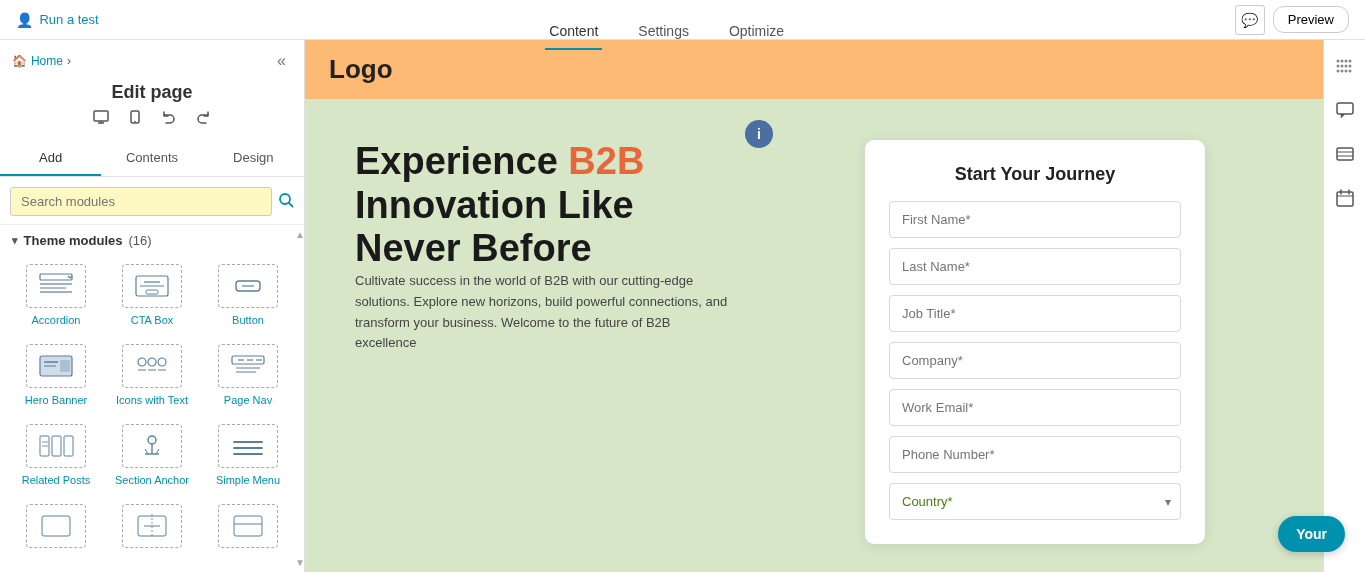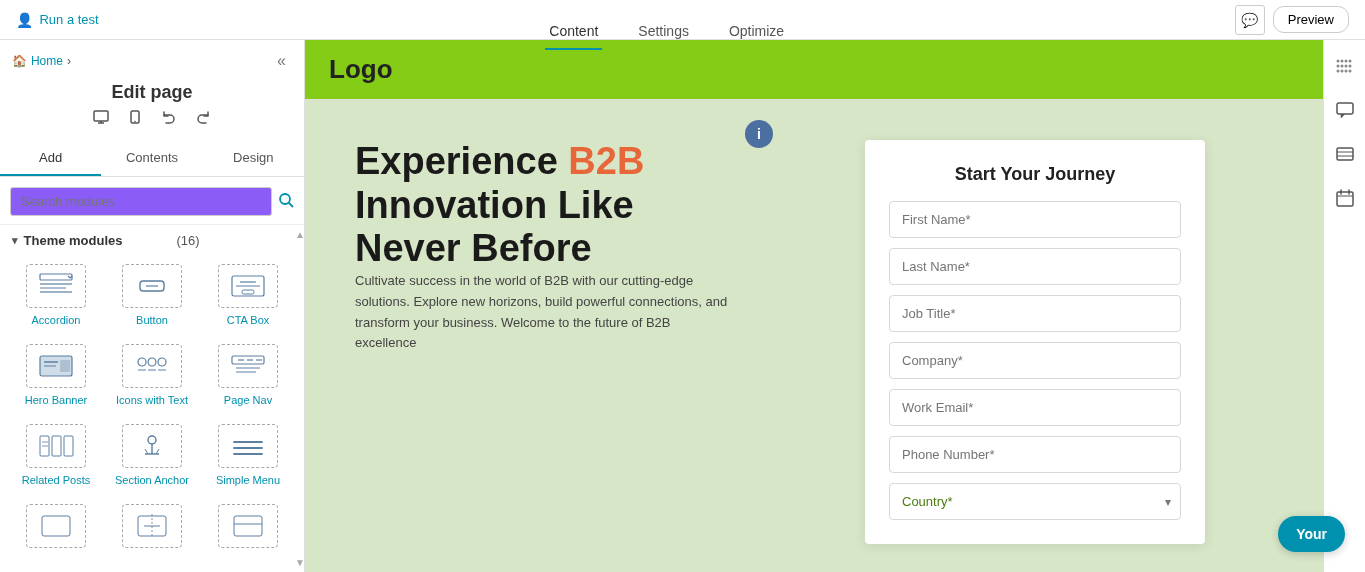--- a/index.html
+++ b/index.html
@@ -35,61 +35,61 @@
     .edit-page-row { display: flex; align-items: center; justify-content: space-between; padding: 4px 12px 10px; flex-direction: column; }
     .edit-page-title { font-size: 18px; font-weight: 600; color: #333; }
     .edit-page-actions { display: flex; gap: 6px; align-items: center; }
     .icon-btn { border: none; background: none; cursor: pointer; color: #555; font-size: 15px; width: 28px; height: 28px; display: flex; align-items: center; justify-content: center; border-radius: 3px; }
 
     .panel-tabs { display: flex; border-bottom: 1px solid #e0e0e0; }
     .panel-tab { flex: 1; text-align: center; padding: 9px 0; font-size: 13px; color: #555; cursor: pointer; border-bottom: 2px solid transparent; }
     .panel-tab.active { color: #333; border-bottom: 2px solid #0091ae; font-weight: 500; }
 
     .search-row { display: flex; align-items: center; padding: 10px 10px 8px; gap: 6px; border-bottom: 1px solid #eee; }
-    .search-input { flex: 1; border: 1px solid #ccc; border-radius: 3px; padding: 6px 10px; font-size: 13px; outline: none; background: #8b5cf6; }
+    .search-input { flex: 1; border: 1px solid #ccc; border-radius: 3px; padding: 6px 10px; font-size: 13px; outline: none; background: #fef9c3; }
     .search-btn { background: none; border: none; cursor: pointer; color: #0091ae; font-size: 16px; }
 
     .modules-list { overflow-y: auto; flex: 1; }
     .section-header { display: flex; align-items: center; gap: 6px; padding: 8px 12px 6px; font-size: 13px; font-weight: 600; color: #333; cursor: pointer; }
     .chevron-icon { font-size: 11px; color: #555; }
-    .section-badge { color: #555; font-weight: 400; margin-left: 48px; }
+    .section-badge { color: #555; font-weight: 400; }
 
     .modules-grid { display: grid; grid-template-columns: repeat(3, 1fr); gap: 0; padding: 0 8px 8px; }
     .module-item {
       display: flex; flex-direction: column; align-items: center; justify-content: center;
       padding: 10px 4px 8px; cursor: pointer; border-radius: 4px; text-align: center;
     }
     .module-icon-wrap {
       width: 60px; height: 44px; border: 1px dashed #aaa; border-radius: 4px;
       display: flex; align-items: center; justify-content: center; margin-bottom: 6px;
       background: #fff; color: #5a7fa0; font-size: 18px;
     }
     .module-label { font-size: 11px; color: #0091ae; }
 
     
     .canvas-area { flex: 1; overflow: hidden; position: relative; background: #f0f0f0; }
 
     
-    .logo-bar { background: #84cc16; padding: 14px 24px; border-bottom: 1px solid #e0e0e0; }
+    .logo-bar { background: #fdba74; padding: 14px 24px; border-bottom: 1px solid #e0e0e0; }
     .logo-text { font-size: 26px; font-weight: 700; color: #222; }
 
     
     .hero-section { background: #d8e6c8; padding: 40px 30px 40px 50px; display: flex; gap: 30px; min-height: 420px; position: relative; }
     .hero-left { flex: 1; max-width: 480px; }
     .hero-heading { font-size: 38px; font-weight: 800; color: #1a1a1a; line-height: 1.15; margin-bottom: 0; }
     .hero-heading-highlight { color: #e8673a; }
     .hero-body { font-size: 13px; color: #444; line-height: 1.6; max-width: 380px; }
     .info-badge {
       position: absolute; top: 20px; left: 440px;
       width: 28px; height: 28px; border-radius: 50%; background: #4a6fa0; color: #fff;
       display: flex; align-items: center; justify-content: center; font-size: 14px; font-weight: 700;
     }
 
     
-    .form-panel { background: #fff; border-radius: 4px; padding: 24px 24px; width: 340px; flex-shrink: 0; box-shadow: 0 2px 12px rgba(0,0,0,0.1); }
+    .form-panel { background: #fff; border-radius: 9px; padding: 24px 24px; width: 340px; flex-shrink: 0; box-shadow: 0 2px 12px rgba(0,0,0,0.1); }
     .form-title { font-size: 18px; font-weight: 600; color: #222; text-align: center; margin-bottom: 16px; }
     .form-field { border: 1px solid #d8d8d8; border-radius: 4px; padding: 10px 12px; font-size: 13px; color: #999; width: 100%; margin-bottom: 10px; background: #fff; }
     .form-select-wrap { position: relative; }
     .form-select { border: 1px solid #d8d8d8; border-radius: 4px; padding: 10px 12px; font-size: 13px; color: #4d7c0f; width: 100%; background: #fff; appearance: none; -webkit-appearance: none; }
     .select-arrow { position: absolute; right: 10px; top: 50%; transform: translateY(-50%); color: #777; font-size: 12px; pointer-events: none; }
 
     
     .right-sidebar {
       width: 42px; background: #fff; border-left: 1px solid #e0e0e0;
       display: flex; flex-direction: column; align-items: center; padding-top: 10px; gap: 12px;
@@ -207,37 +207,37 @@
                 <line x1="2" y1="20" x2="34" y2="20" stroke="#5a7fa0" stroke-width="1.2"></line>
                 <polyline points="30,4 32,6 34,4" fill="none" stroke="#5a7fa0" stroke-width="1.2"></polyline>
               </svg>
             </div>
             <span class="module-label">Accordion</span>
           </div>
 
           <div class="module-item">
             <div class="module-icon-wrap">
               <svg width="36" height="28" viewBox="0 0 36 28" fill="none" xmlns="http://www.w3.org/2000/svg">
-                <rect x="6" y="9" width="24" height="10" rx="3" stroke="#5a7fa0" stroke-width="1.4" fill="none"></rect>
-                <line x1="12" y1="14" x2="24" y2="14" stroke="#5a7fa0" stroke-width="1.2"></line>
-              </svg>
-            </div>
-            <span class="module-label">Button</span>
-          </div>
-
-          <div class="module-item">
-            <div class="module-icon-wrap">
-              <svg width="36" height="28" viewBox="0 0 36 28" fill="none" xmlns="http://www.w3.org/2000/svg">
                 <rect x="2" y="4" width="32" height="20" rx="2" stroke="#5a7fa0" stroke-width="1.2" fill="none"></rect>
                 <line x1="10" y1="10" x2="26" y2="10" stroke="#5a7fa0" stroke-width="1.2"></line>
                 <line x1="6" y1="14" x2="30" y2="14" stroke="#5a7fa0" stroke-width="1"></line>
                 <rect x="12" y="18" width="12" height="4" rx="1.5" stroke="#5a7fa0" stroke-width="1" fill="none"></rect>
               </svg>
             </div>
             <span class="module-label">CTA Box</span>
+          </div>
+
+          <div class="module-item">
+            <div class="module-icon-wrap">
+              <svg width="36" height="28" viewBox="0 0 36 28" fill="none" xmlns="http://www.w3.org/2000/svg">
+                <rect x="6" y="9" width="24" height="10" rx="3" stroke="#5a7fa0" stroke-width="1.4" fill="none"></rect>
+                <line x1="12" y1="14" x2="24" y2="14" stroke="#5a7fa0" stroke-width="1.2"></line>
+              </svg>
+            </div>
+            <span class="module-label">Button</span>
           </div>
 
           <div class="module-item">
             <div class="module-icon-wrap">
               <svg width="36" height="28" viewBox="0 0 36 28" fill="none" xmlns="http://www.w3.org/2000/svg">
                 <rect x="2" y="4" width="32" height="20" rx="2" fill="#d0dde9" stroke="#5a7fa0" stroke-width="1.2"></rect>
                 <line x1="6" y1="10" x2="20" y2="10" stroke="#5a7fa0" stroke-width="1.5"></line>
                 <line x1="6" y1="14" x2="18" y2="14" stroke="#5a7fa0" stroke-width="1"></line>
                 <rect x="22" y="8" width="10" height="12" rx="1" fill="#5a7fa0" opacity="0.3"></rect>
               </svg>

